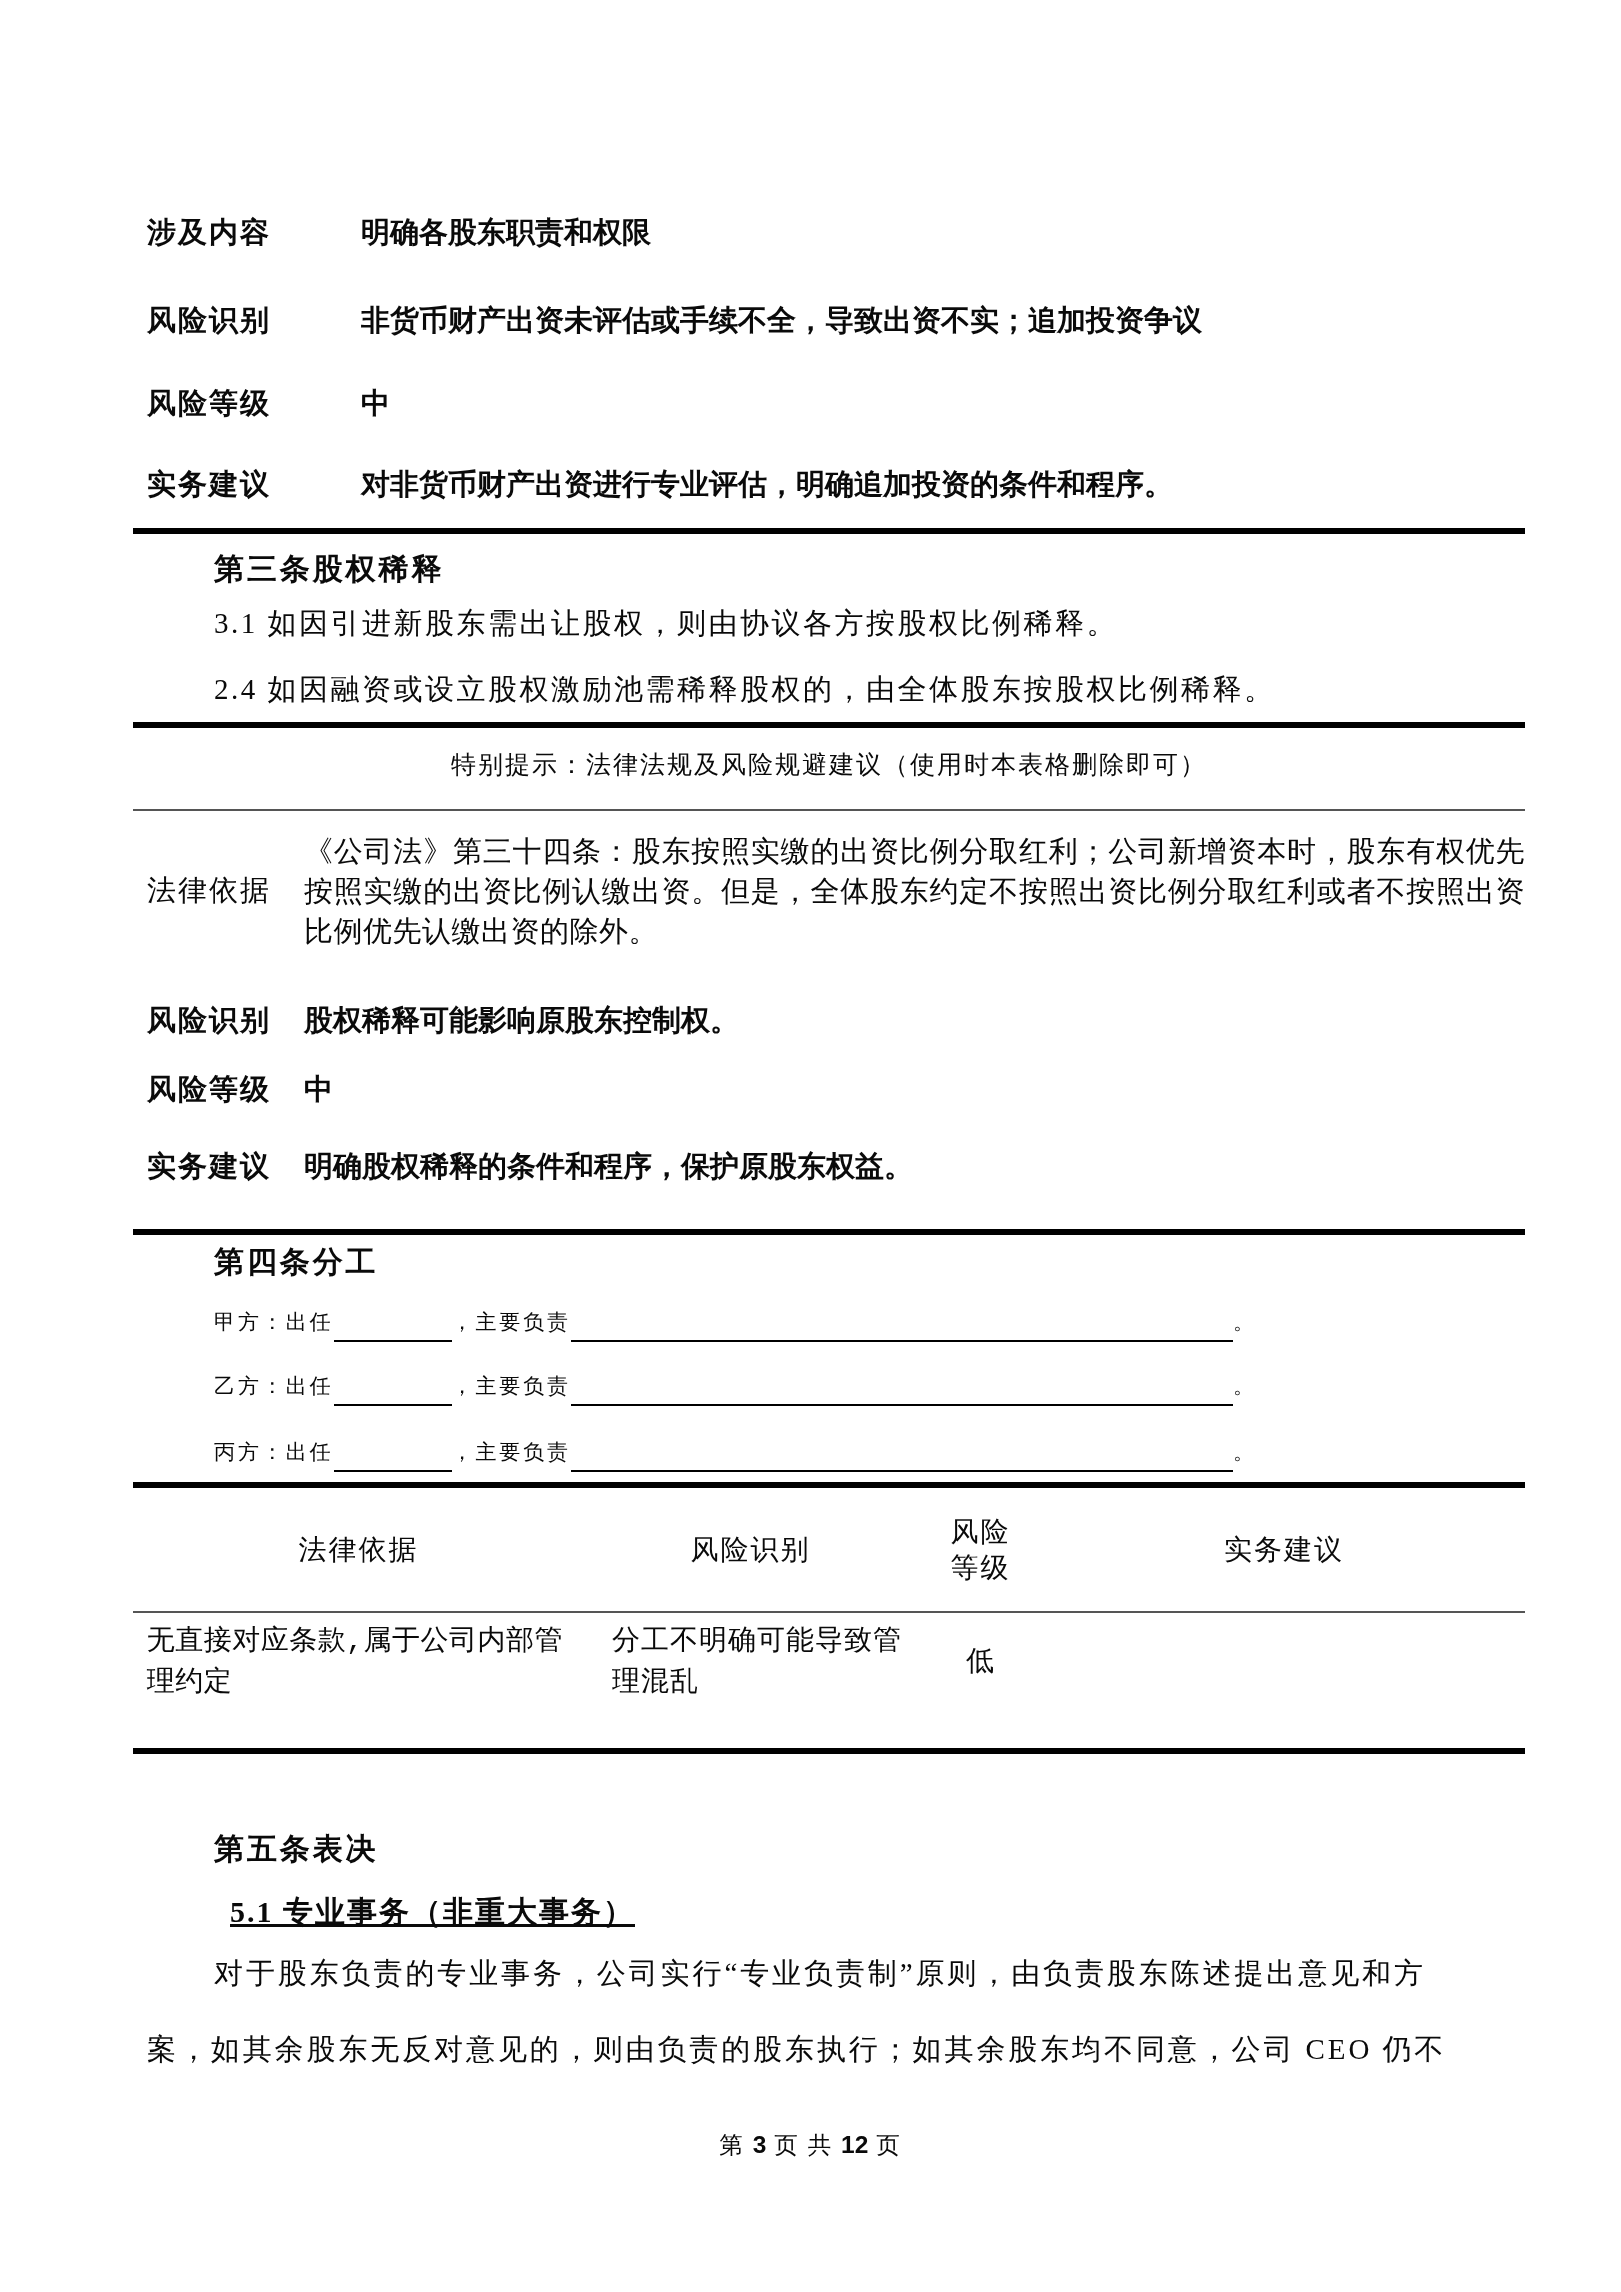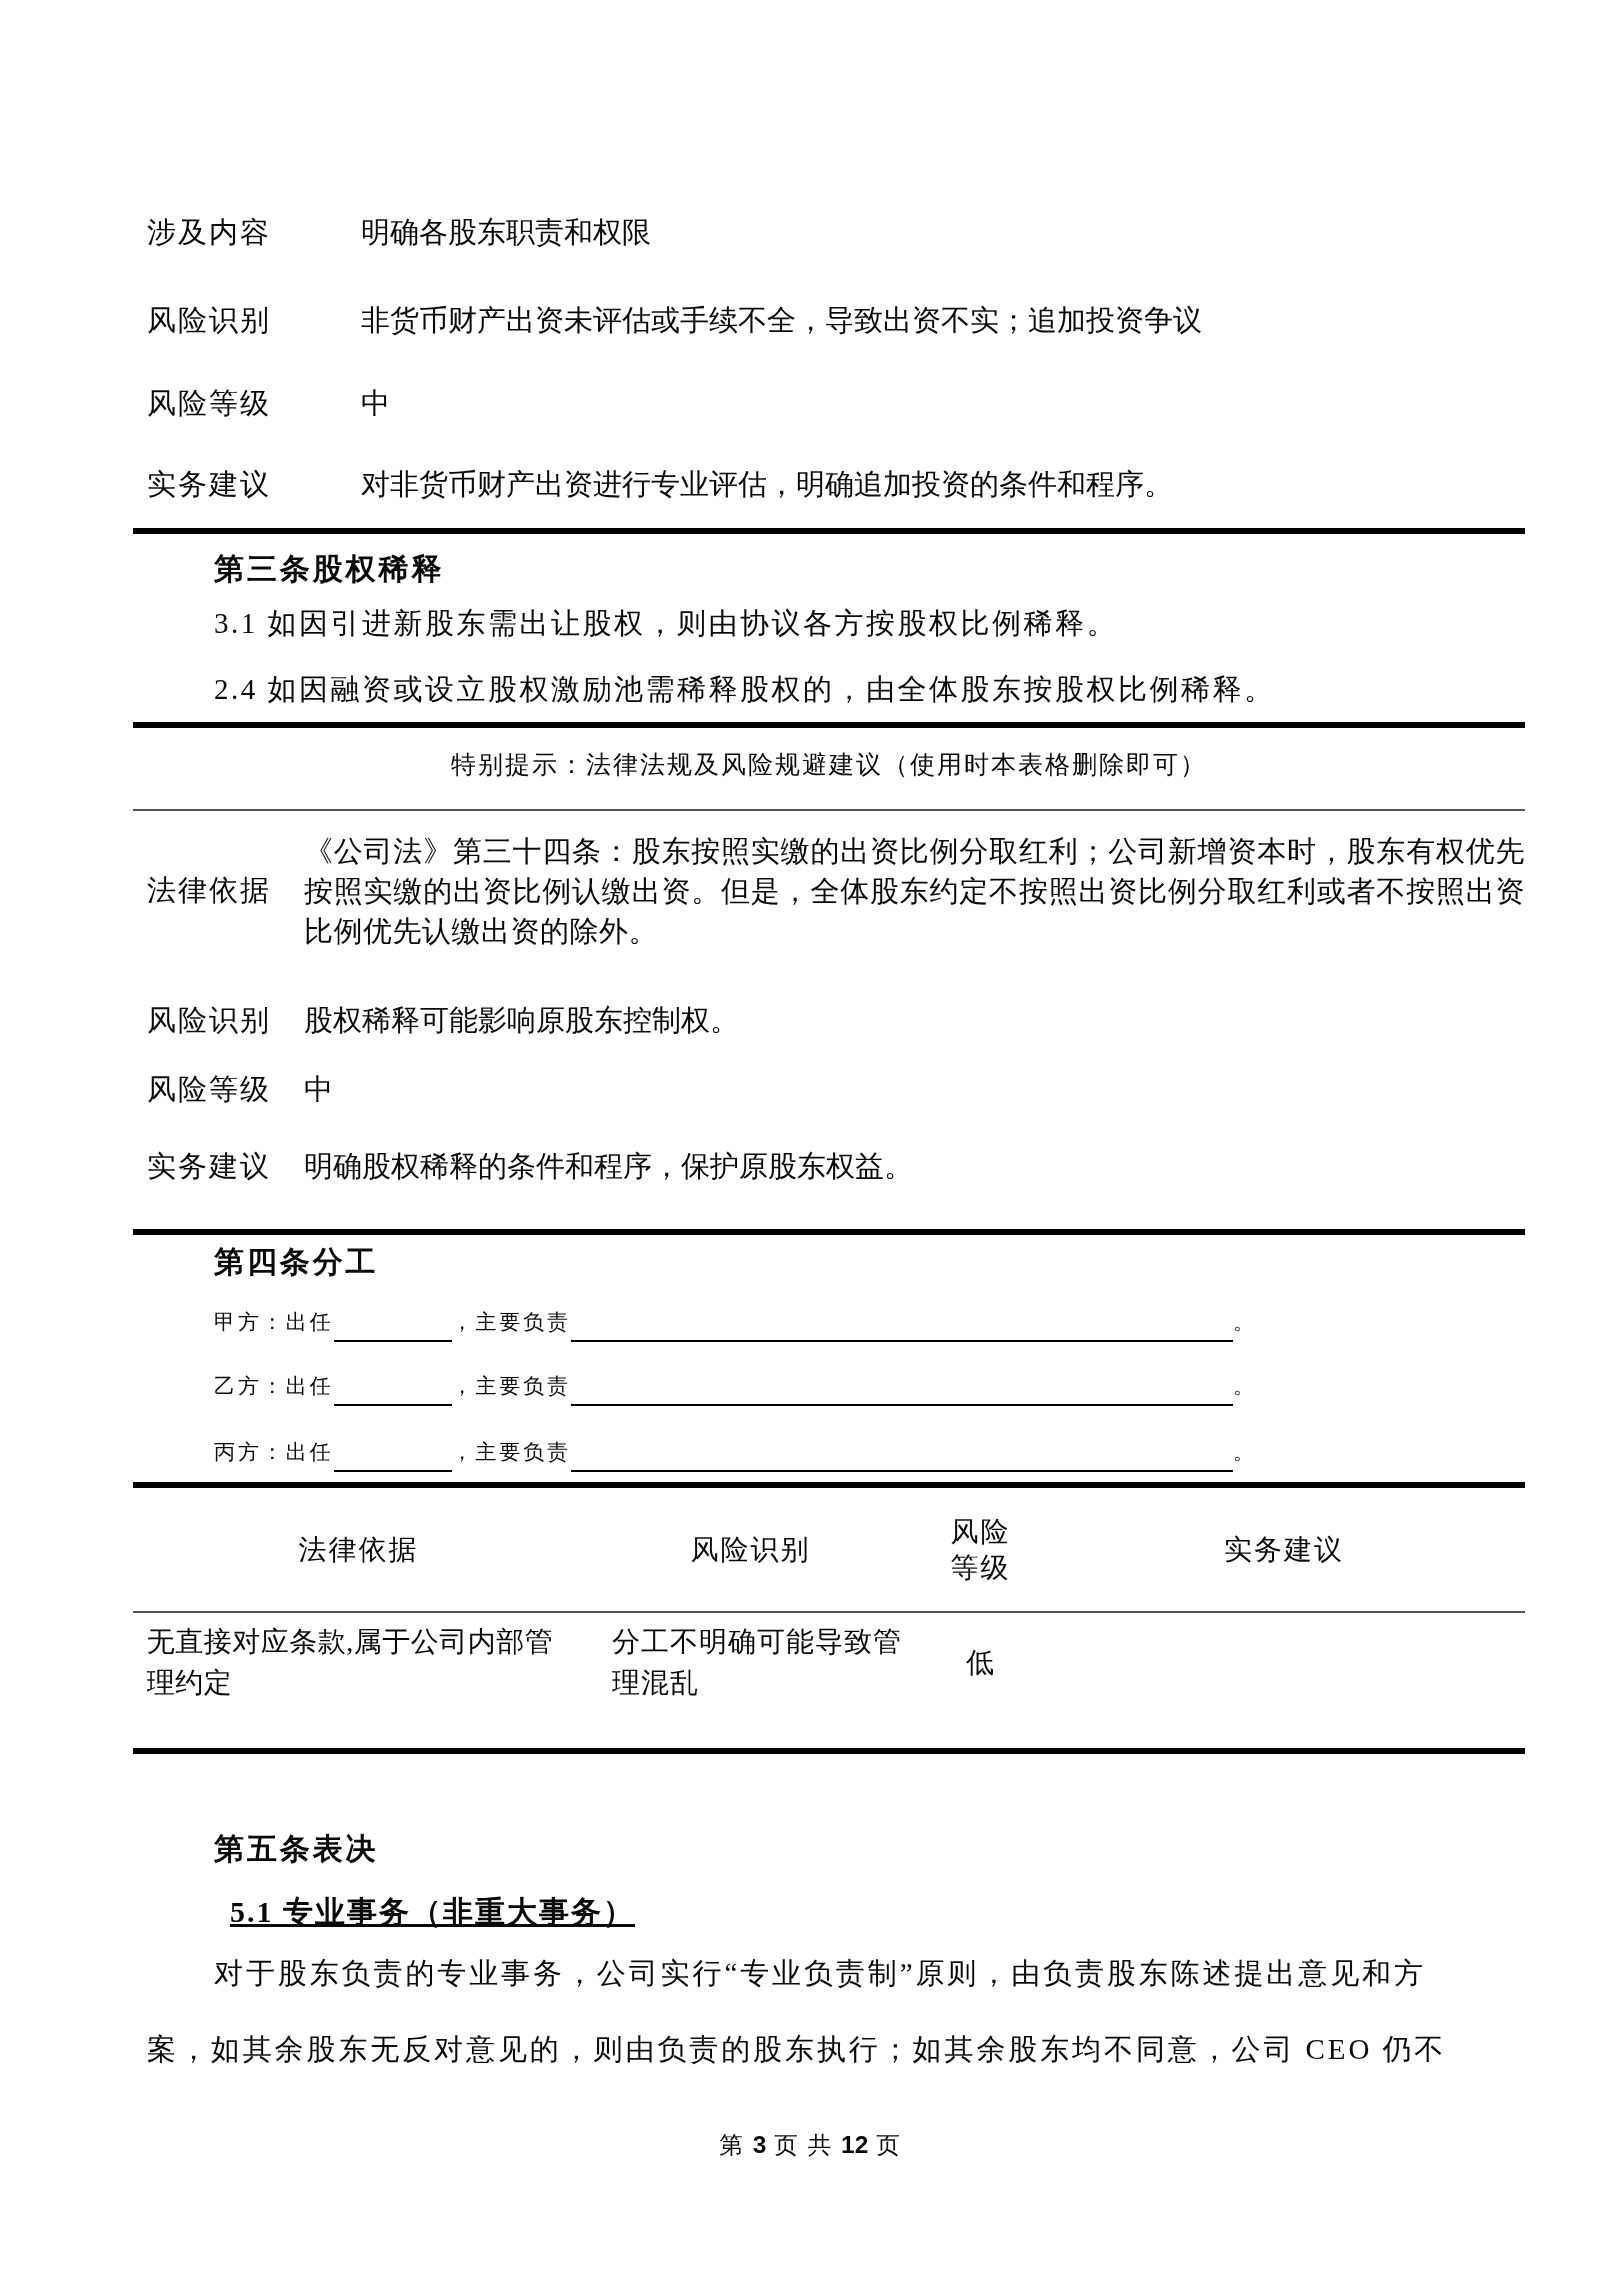--- a/index.html
+++ b/index.html
@@ -8,21 +8,21 @@
     width:1621px; height:2293px;
     margin:0 auto;
     background:#ffffff;
     color:#0a0a0a;
     font-family:"Liberation Serif","DejaVu Serif",serif;
     overflow:hidden;
   }
   .abs { position:absolute; }
 
   
-  .kv { display:flex; font-size:29px; line-height:39px; }
+  .kv { display:flex; font-size:29px; line-height:39px;font-weight:bold; }
   .kv .k { flex:0 0 auto; letter-spacing:2px; }
   .kv1 .k { width:214px; }
   .kv2 .k { width:157px; }
   .kv .v { flex:1 1 auto; }
 
   .law-row { display:flex; align-items:center; min-height:121px; }
   .law-row .k { flex:0 0 auto; width:157px; font-size:29px; letter-spacing:2px; }
   .law-row .v { width:1221px; font-size:29px; line-height:40px; letter-spacing:0.5px; text-align:justify; text-justify:inter-ideograph; }
 
   .rule-thick { height:5.9px; background:#000; }
@@ -34,21 +34,21 @@
   .blank   { display:inline-block; border-bottom:2px solid #000; height:33px; vertical-align:bottom; }
   .blank.w1 { width:118px; }
   .blank.w2 { width:662px; }
 
   .caption { text-align:center; font-size:25px; line-height:39px; letter-spacing:2px; }
 
   .gridtable { display:grid; grid-template-columns:451px 333px 127px 480px; }
   .gridtable.hdr { height:123px; }
   .gridtable.hdr .cell { display:flex; align-items:center; justify-content:center; font-size:28px; letter-spacing:2px; line-height:36px; text-align:center; }
   .gridtable.hdr .cell .narrow { width:65px; }
-  .gridtable.body { height:98px; }
+  .gridtable.body { height:98px;font-family:Liberation Mono, monospace; }
   .gridtable.body .cell { display:flex; align-items:center; font-size:28px; line-height:41px; }
   .gridtable.body .c1 { padding-left:13.7px; padding-right:3.9px;  letter-spacing:0.5px; }
   .gridtable.body .c2 { padding-left:28px; padding-right:9.8px; letter-spacing:1px; }
   .gridtable.body .c3 { justify-content:center; letter-spacing:1px; }
   .gridtable.body .c4 { padding-left:15.7px; padding-right:9.8px; letter-spacing:2.9px; }
 
   .para { font-size:29px; line-height:41px; letter-spacing:2.9px; white-space:nowrap; }
 
   .footer { width:100%; text-align:center; font-size:23.5px; letter-spacing:2px; }
   .footer .num { font-family:"Liberation Sans","DejaVu Sans",sans-serif; font-weight:700; font-size:24.5px; letter-spacing:0; }

